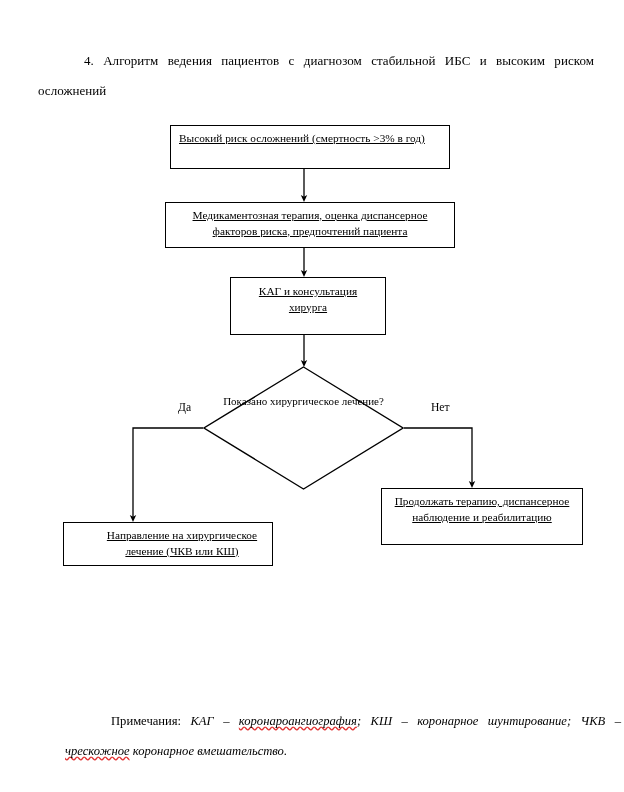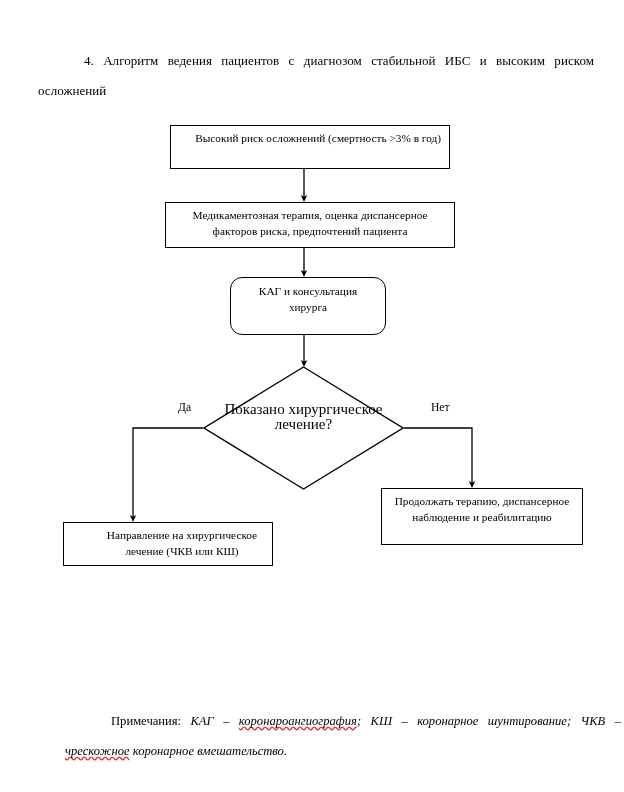--- a/index.html
+++ b/index.html
@@ -46,56 +46,57 @@
     height: 792px;
   }
 
   .fc-box {
     position: absolute;
     box-sizing: border-box;
     border: 1.3px solid #000000;
     background: #ffffff;
     display: flex;
     align-items: center;
-    justify-content: flex-end;
+    justify-content: flex-start;
     text-align: center;
     font-size: 11.3px;
     line-height: 15.5px;
     padding: 3px 8px;
+    text-decoration: underline;
   }
   .fc-box > span { display: block; }
 
   
   .box-risk      { left: 170px; top: 125px; width: 280px; height: 44px; align-items: flex-start; padding-top: 5px; }
   .box-therapy   { left: 165px; top: 202px; width: 290px; height: 46px; align-items: flex-start; padding-top: 5px; }
-  .box-kag       { left: 230px; top: 277px; width: 156px; height: 58px; align-items: flex-start; padding-top: 6px; border-radius: 12px; }
+  .box-kag       { left: 230px; top: 277px; width: 156px; height: 58px; align-items: flex-start; padding-top: 6px; }
   .box-surgery   { left: 63px;  top: 522px; width: 210px; height: 44px; align-items: flex-start; padding-top: 5px; padding-left: 36px; }
   .box-continue  { left: 358px; top: 488px; width: 202px; height: 57px; align-items: flex-start; padding-top: 5px; margin-left: 23px; }
 
   
   .fc-diamond {
     position: absolute;
     left: 203px;
     top: 366px;
     width: 201px;
     height: 124px;
   }
   .fc-diamond svg {
     position: absolute;
     left: 0; top: 0;
     width: 201px; height: 124px;
     display: block;
   }
   .fc-diamond .dlabel {
     position: absolute;
     left: 0;
-    top: 36px;
+    top: 28px;
     width: 201px;
     text-align: center;
-    font-size: 15px;
+    font-size: 11px;
     line-height: 15px;
   }
 
   
   .branch-label {
     position: absolute;
     font-size: 11.6px;
     line-height: 15px;
   }
   .label-yes { left: 178px; top: 400px; }

